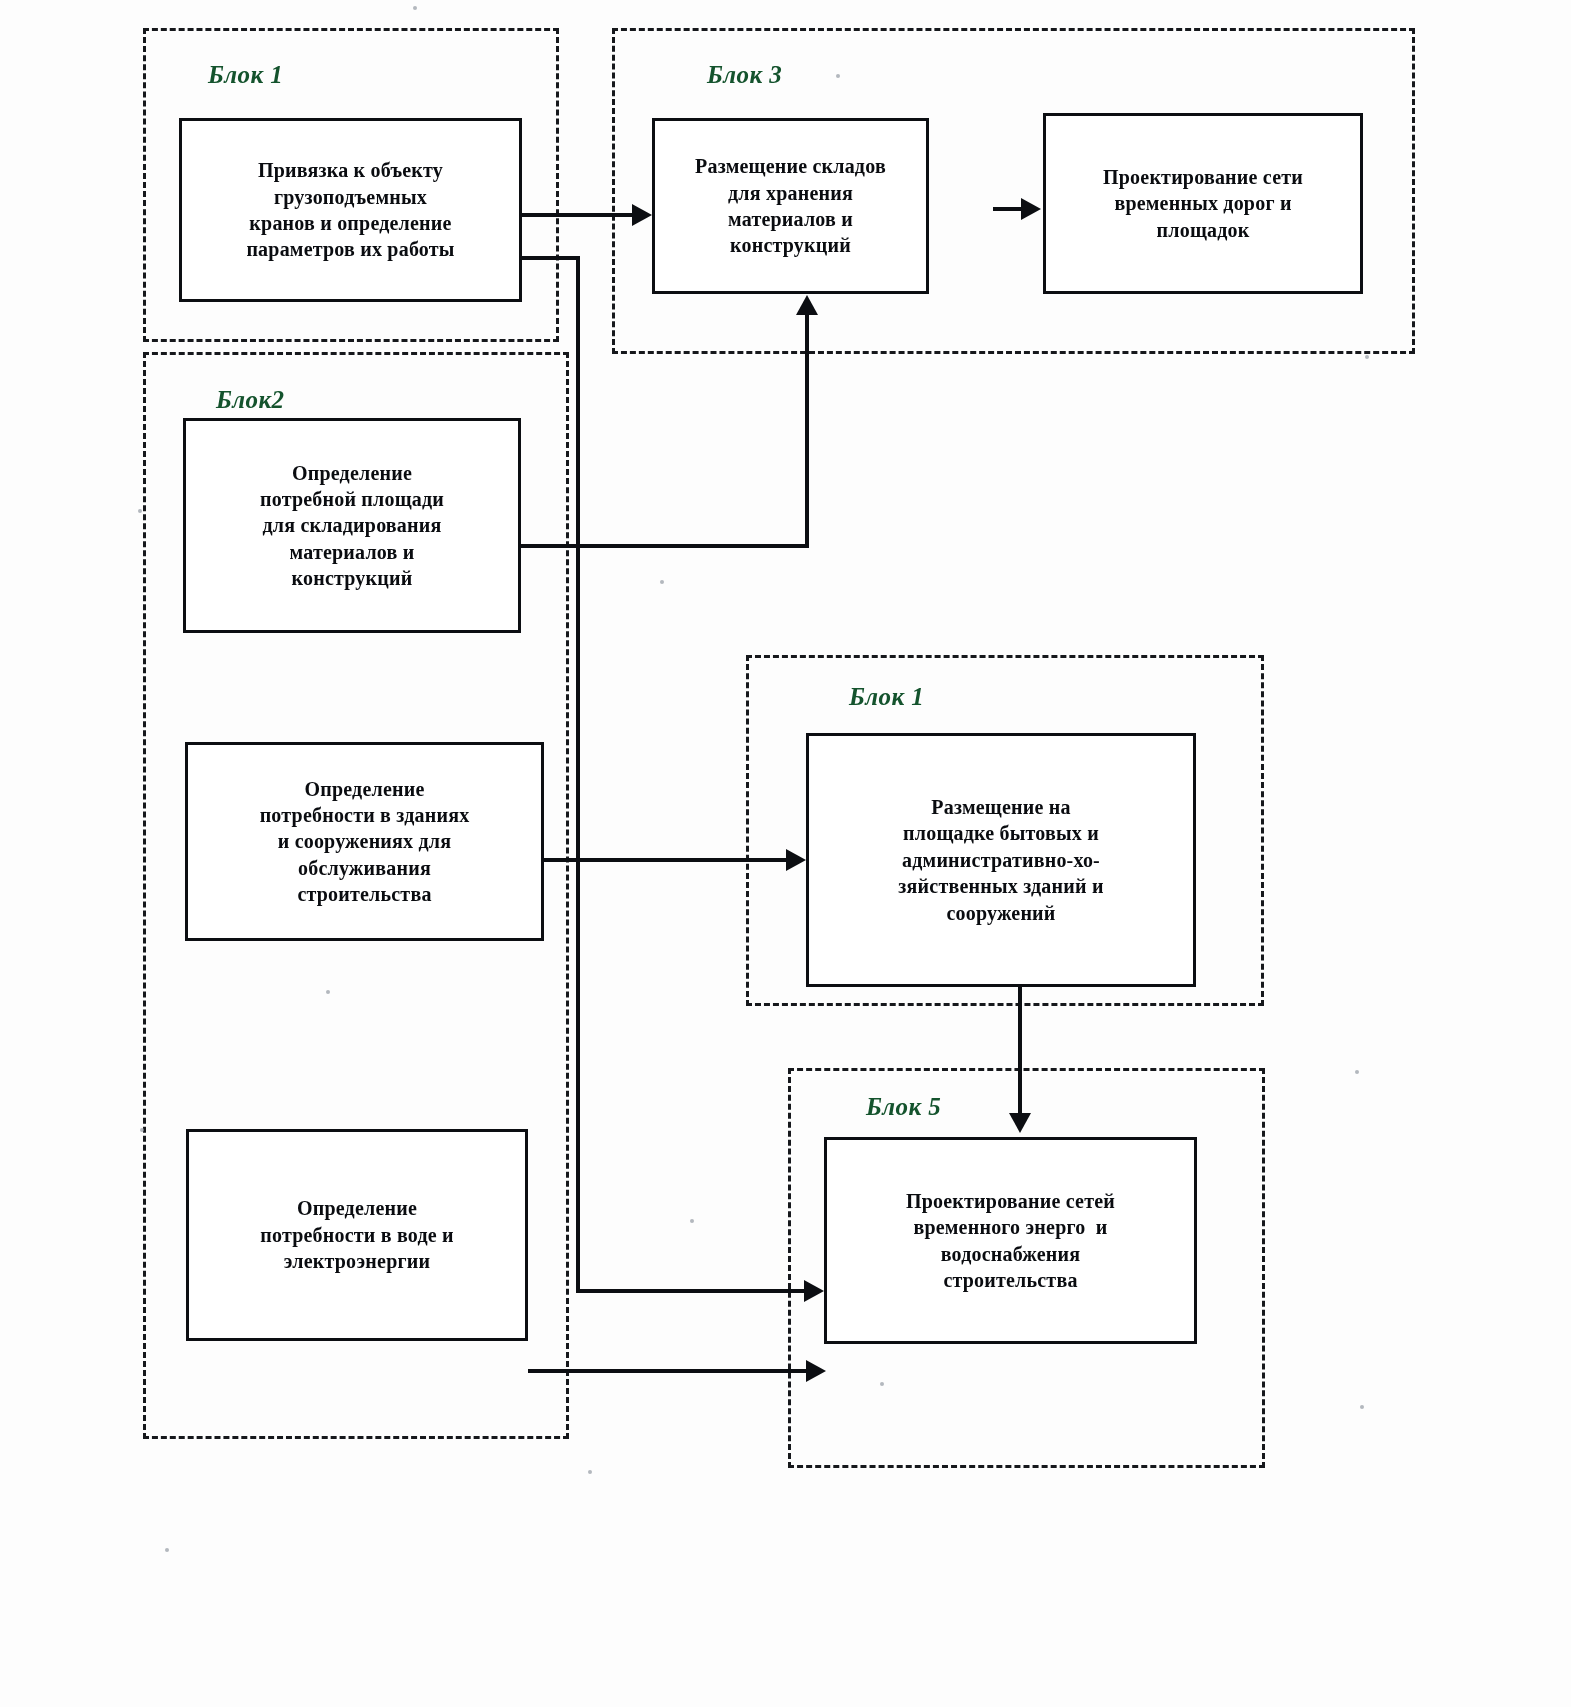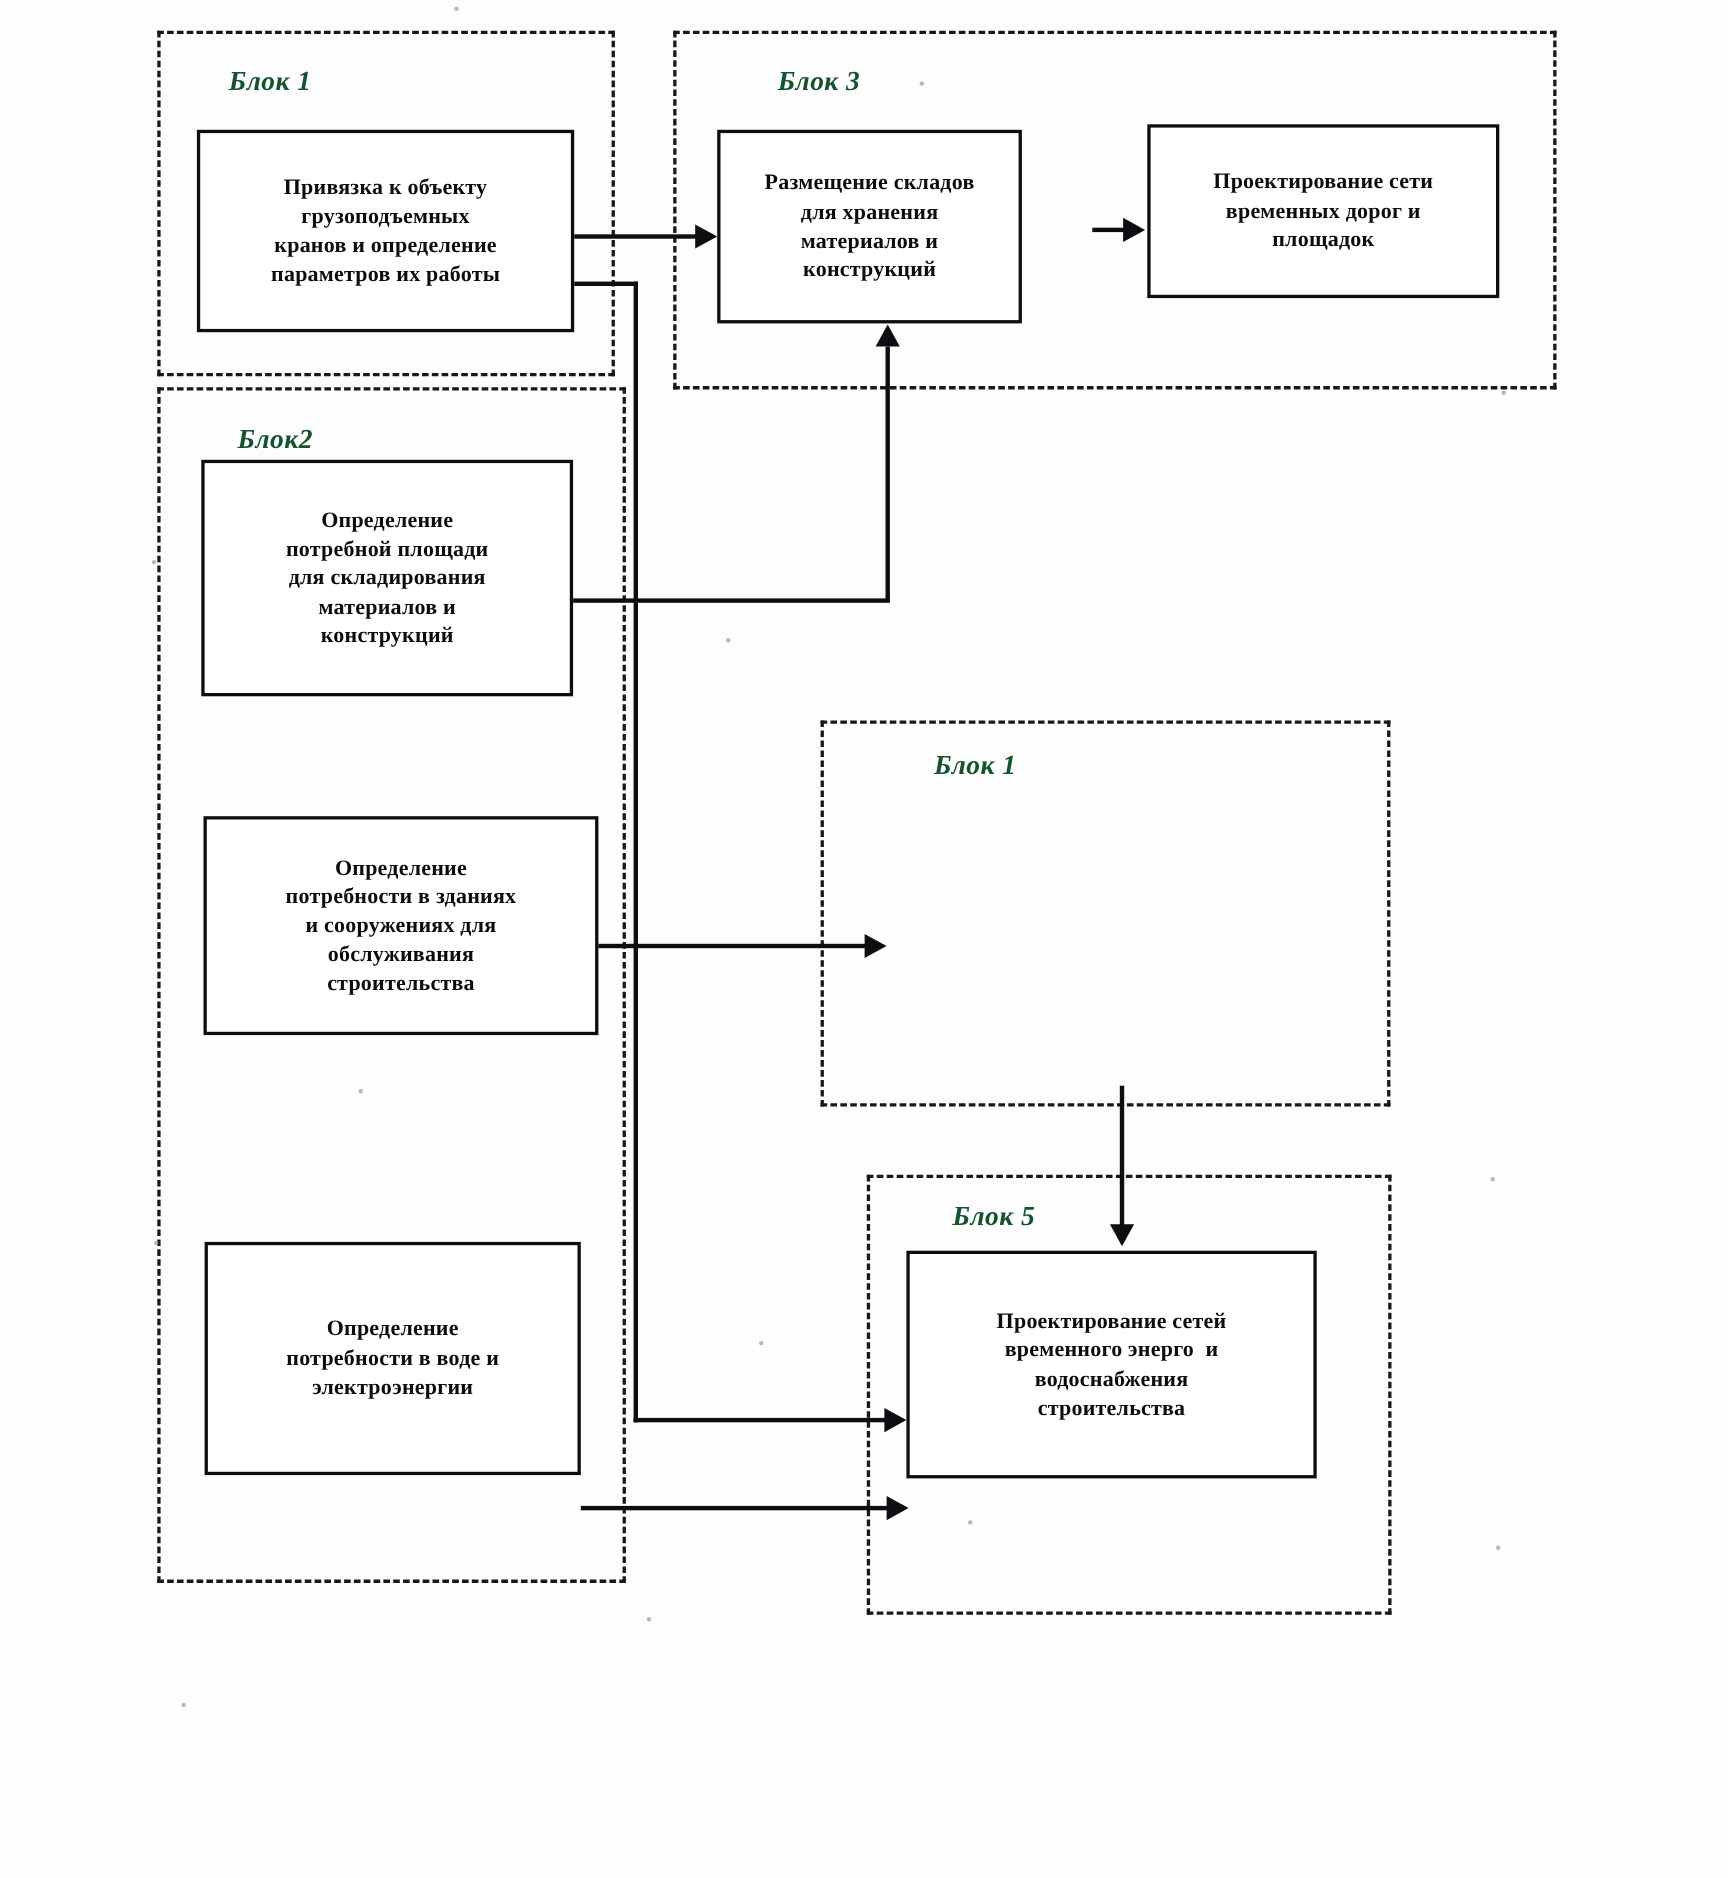--- a/index.html
+++ b/index.html
@@ -114,36 +114,39 @@
   <div class="group-label" style="left:866px; top:1093px;">Блок 5</div>
 
   <div class="box" style="left:179px; top:118px; width:343px; height:184px;">
     <span class="txt">Привязка к объекту<br>грузоподъемных<br>кранов и определение<br>параметров их работы</span>
   </div>
 
   <div class="box" style="left:652px; top:118px; width:277px; height:176px;">
     <span class="txt">Размещение складов<br>для хранения<br>материалов и<br>конструкций</span>
   </div>
 
-  <div class="box" style="left:1043px; top:113px; width:320px; height:158px;">
+  <div class="box" style="left:1043px; top:113px; width:320px; height:181px;">
     <span class="txt">Проектирование сети<br>временных дорог и<br>площадок</span>
   </div>
 
   <div class="box" style="left:183px; top:418px; width:338px; height:215px;">
     <span class="txt">Определение<br>потребной площади<br>для складирования<br>материалов и<br>конструкций</span>
   </div>
 
   <div class="box" style="left:185px; top:742px; width:359px; height:199px;">
     <span class="txt">Определение<br>потребности в зданиях<br>и сооружениях для<br>обслуживания<br>строительства</span>
   </div>
 
   <div class="box" style="left:186px; top:1129px; width:342px; height:212px;">
     <span class="txt">Определение<br>потребности в воде и<br>электроэнергии</span>
   </div>
 
+  <div class="box" style="left:806px; top:733px; width:390px; height:254px;">
+    <span class="txt">Размещение на<br>площадке бытовых и<br>административно-хо-<br>зяйственных зданий и<br>сооружений</span>
+  </div>
 
   <div class="box" style="left:824px; top:1137px; width:373px; height:207px;">
     <span class="txt">Проектирование сетей<br>временного энерго&nbsp;&nbsp;и<br>водоснабжения<br>строительства</span>
   </div>
 
   <div class="conn h" style="left:522px; top:213px; width:112px;"></div>
   <div class="arrow right" style="left:632px; top:204px;"></div>
 
   <div class="conn h" style="left:993px; top:207px; width:32px;"></div>
   <div class="arrow right" style="left:1021px; top:198px;"></div>

